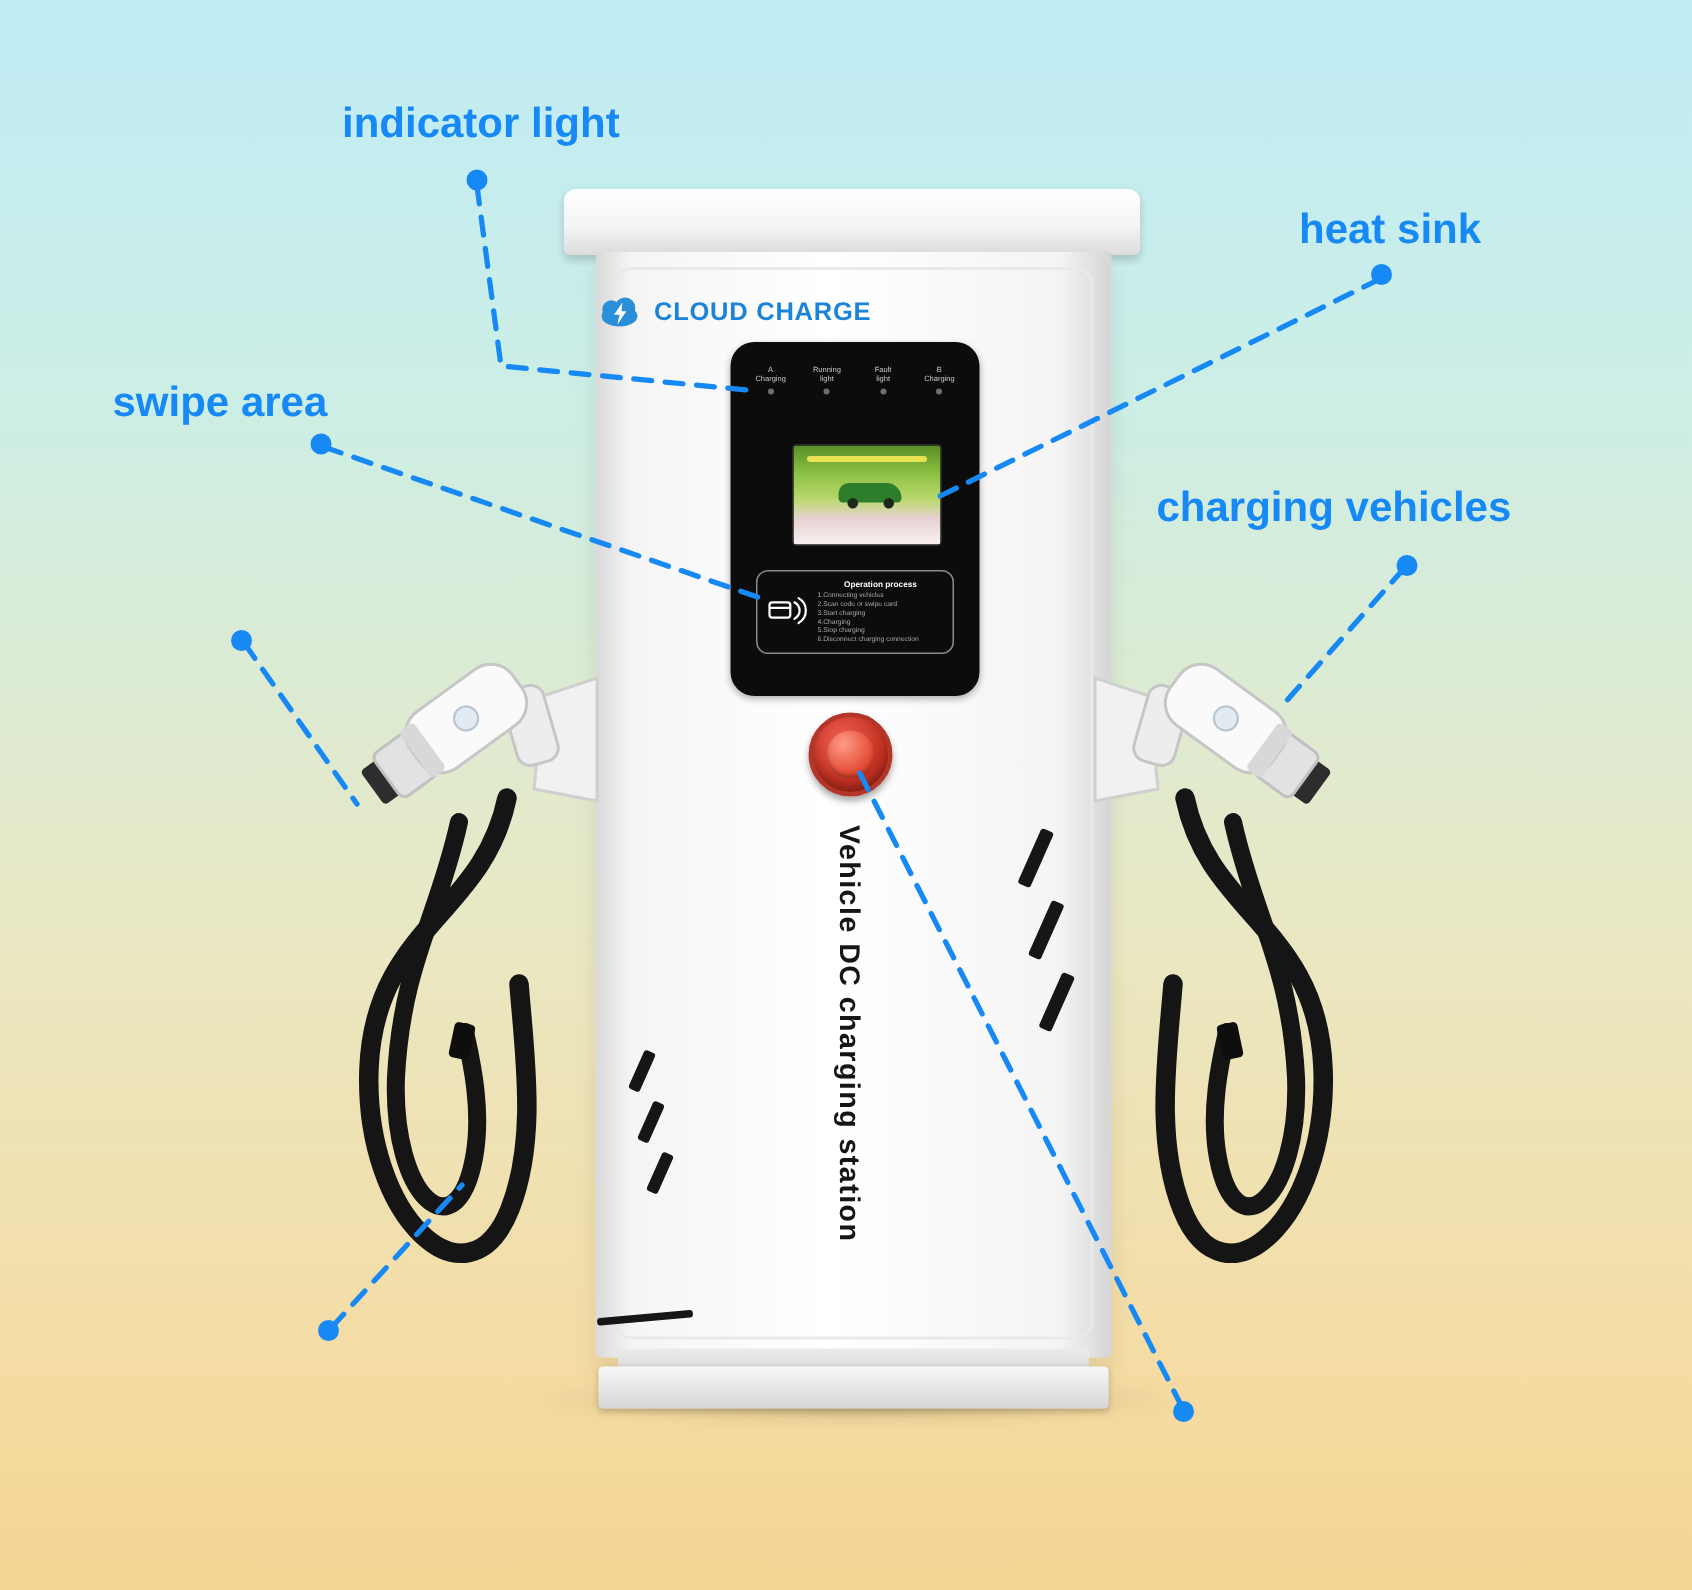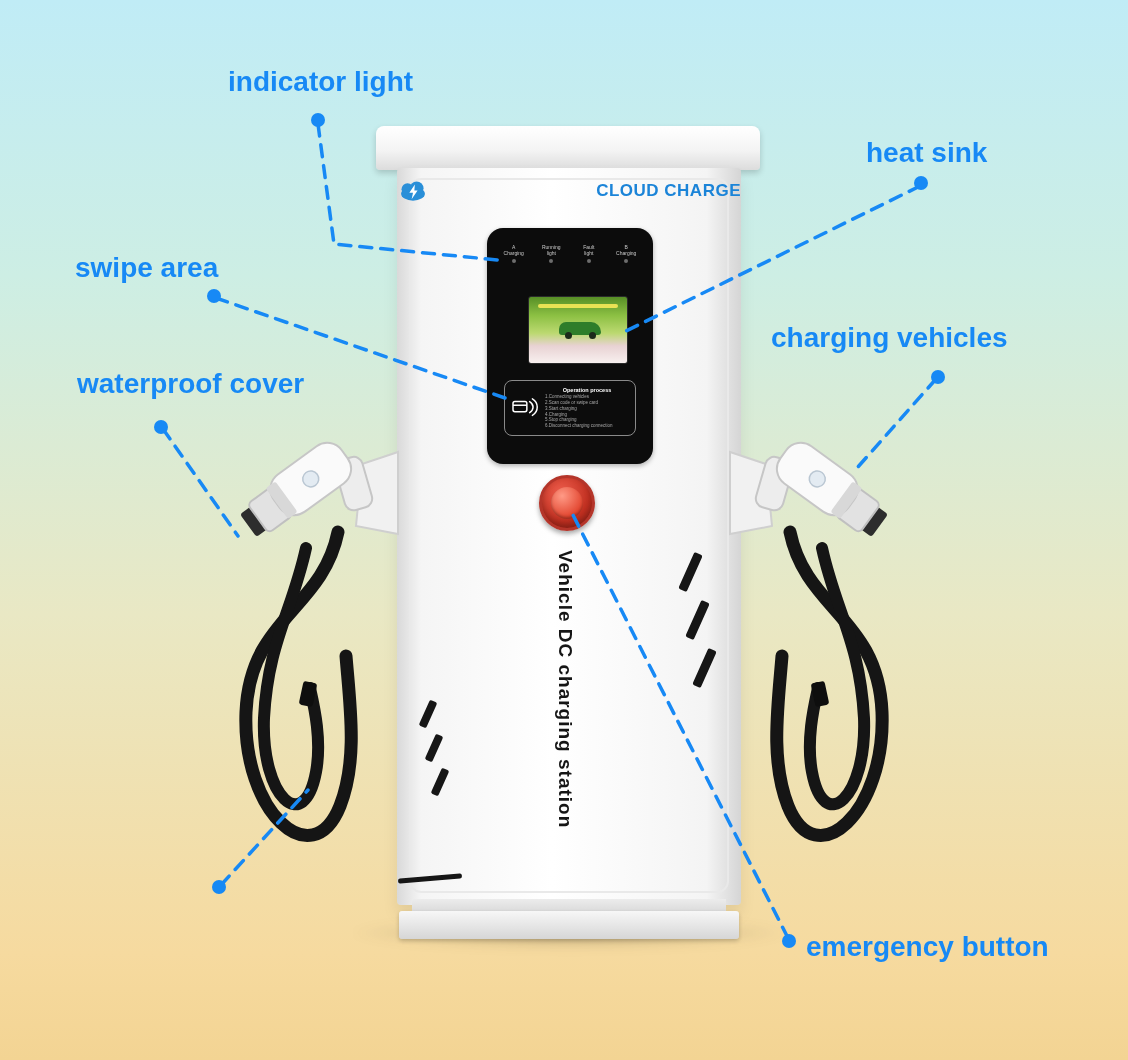--- a/index.html
+++ b/index.html
@@ -19,21 +19,21 @@
   .st-body{ position:absolute; left:397px; top:168px; width:344px; height:737px;
     background:linear-gradient(90deg,#d9d9d9 0%,#f5f5f5 7%,#ffffff 45%,#f4f4f4 90%,#d5d5d5 100%);
     border-radius:4px; box-shadow:0 10px 16px rgba(0,0,0,.08); }
   .body-outline{ position:absolute; left:12px; right:12px; top:10px; bottom:12px;
     border:2px solid #e9e9e9; border-radius:12px; }
   .base-top{ position:absolute; left:412px; top:899px; width:314px; height:14px;
     background:linear-gradient(180deg,#ececec,#d9d9d9); }
   .base-bottom{ position:absolute; left:399px; top:911px; width:340px; height:28px;
     background:linear-gradient(180deg,#f7f7f7,#d6d6d6); border-radius:3px; box-shadow:0 2px 4px rgba(0,0,0,.2); }
 
-  .brand{ position:absolute; top:12px; left:0; width:100%; display:flex; justify-content:space-between; align-items:center; gap:7px; }
+  .brand{ position:absolute; top:29px; left:0; width:100%; display:flex; justify-content:flex-start; align-items:center; gap:7px; }
   .brand-text{ color:#1b84d8; font-weight:bold; font-size:17px; letter-spacing:.5px; }
 
   
   .panel{ position:absolute; left:90px; top:60px; width:166px; height:236px;
     background:#0c0c0c; border-radius:16px; box-shadow:0 2px 5px rgba(0,0,0,.3); }
   .indicators{ position:absolute; top:16px; left:8px; right:8px; display:flex; }
   .ind{ flex:1; text-align:center; }
   .ind-label{ display:block; color:#c9c9c9; font-size:5px; line-height:1.2; white-space:pre-line; }
   .ind-dot{ display:block; width:4px; height:4px; border-radius:50%; background:#6d6d6d; margin:3px auto 0; }
   .screen{ position:absolute; left:41px; top:68px; width:100px; height:68px; border-radius:3px; overflow:hidden;
@@ -211,16 +211,14 @@
       <circle cx="938" cy="377" r="7"></circle>
       <circle cx="219" cy="887" r="7"></circle>
       <circle cx="789" cy="941" r="7"></circle>
     </g>
   </svg>
 
   <div class="callout c-indicator">indicator light</div>
   <div class="callout c-heatsink">heat sink</div>
   <div class="callout c-swipe">swipe area</div>
   <div class="callout c-connector">charging vehicles</div>
-  <div class="callout c-waterproof">waterproof cover</div>
-  <div class="callout c-emergency">emergency button</div>
 
 </div>
 
 </body></html>

